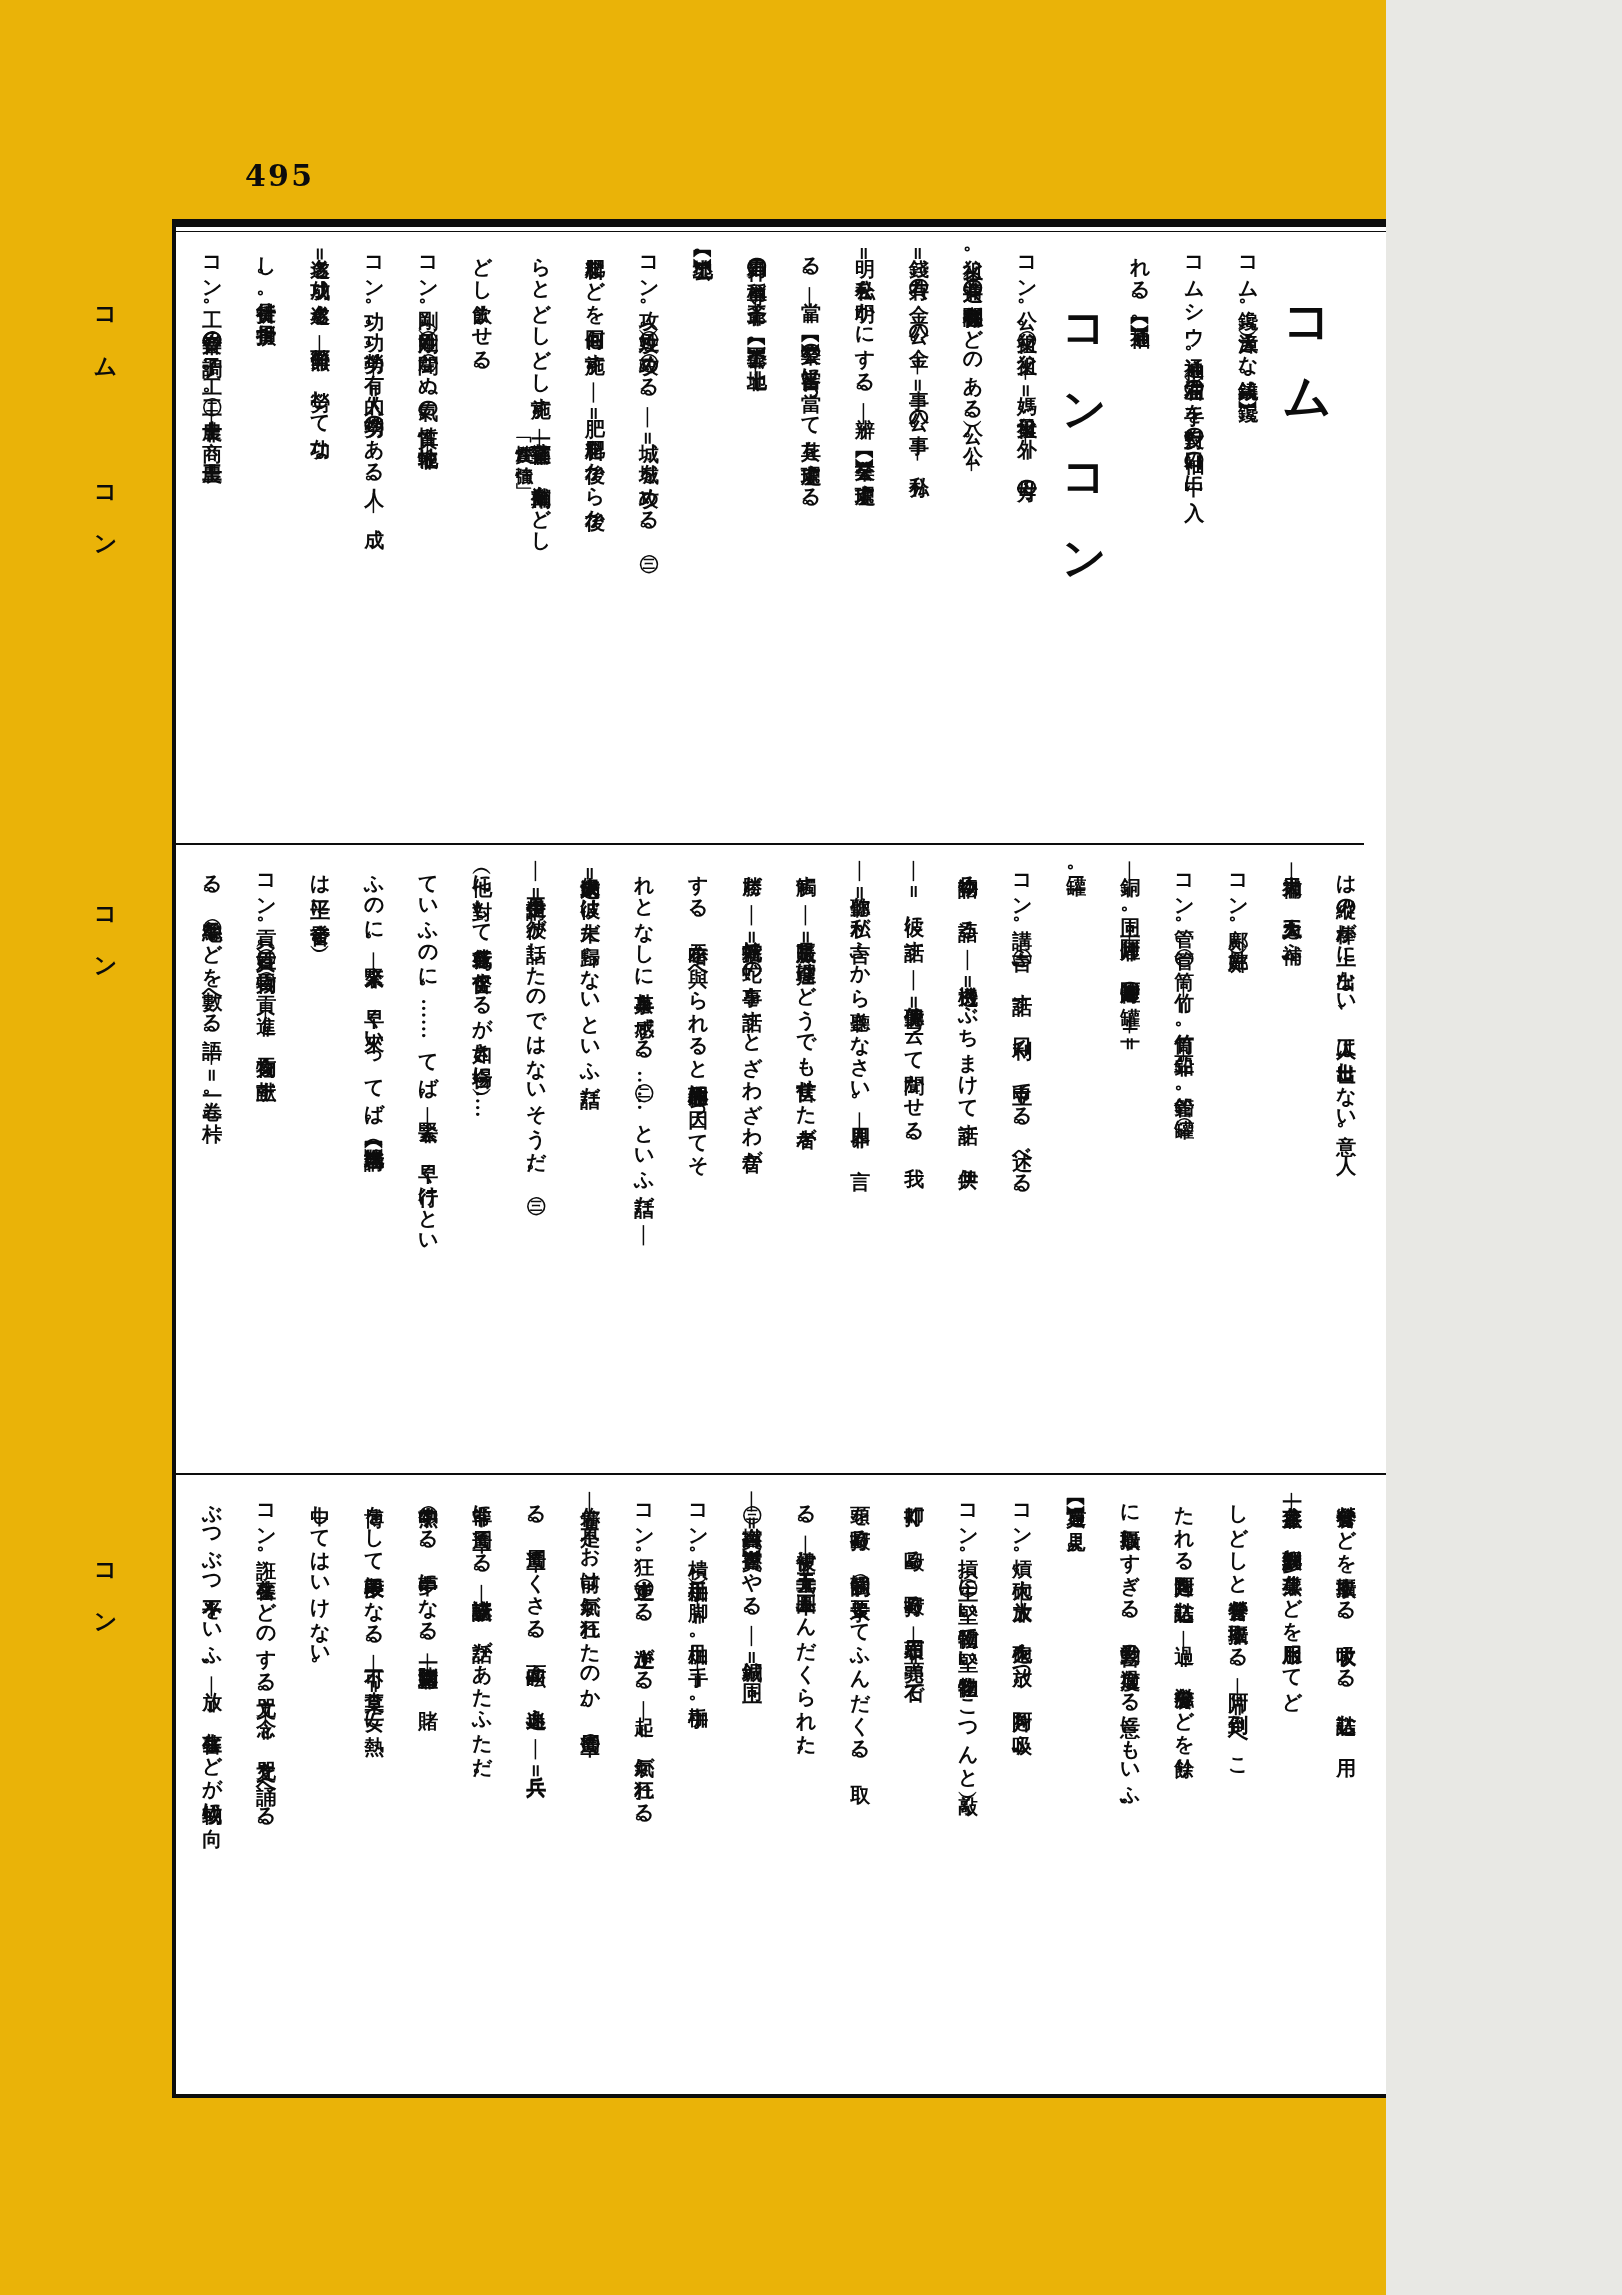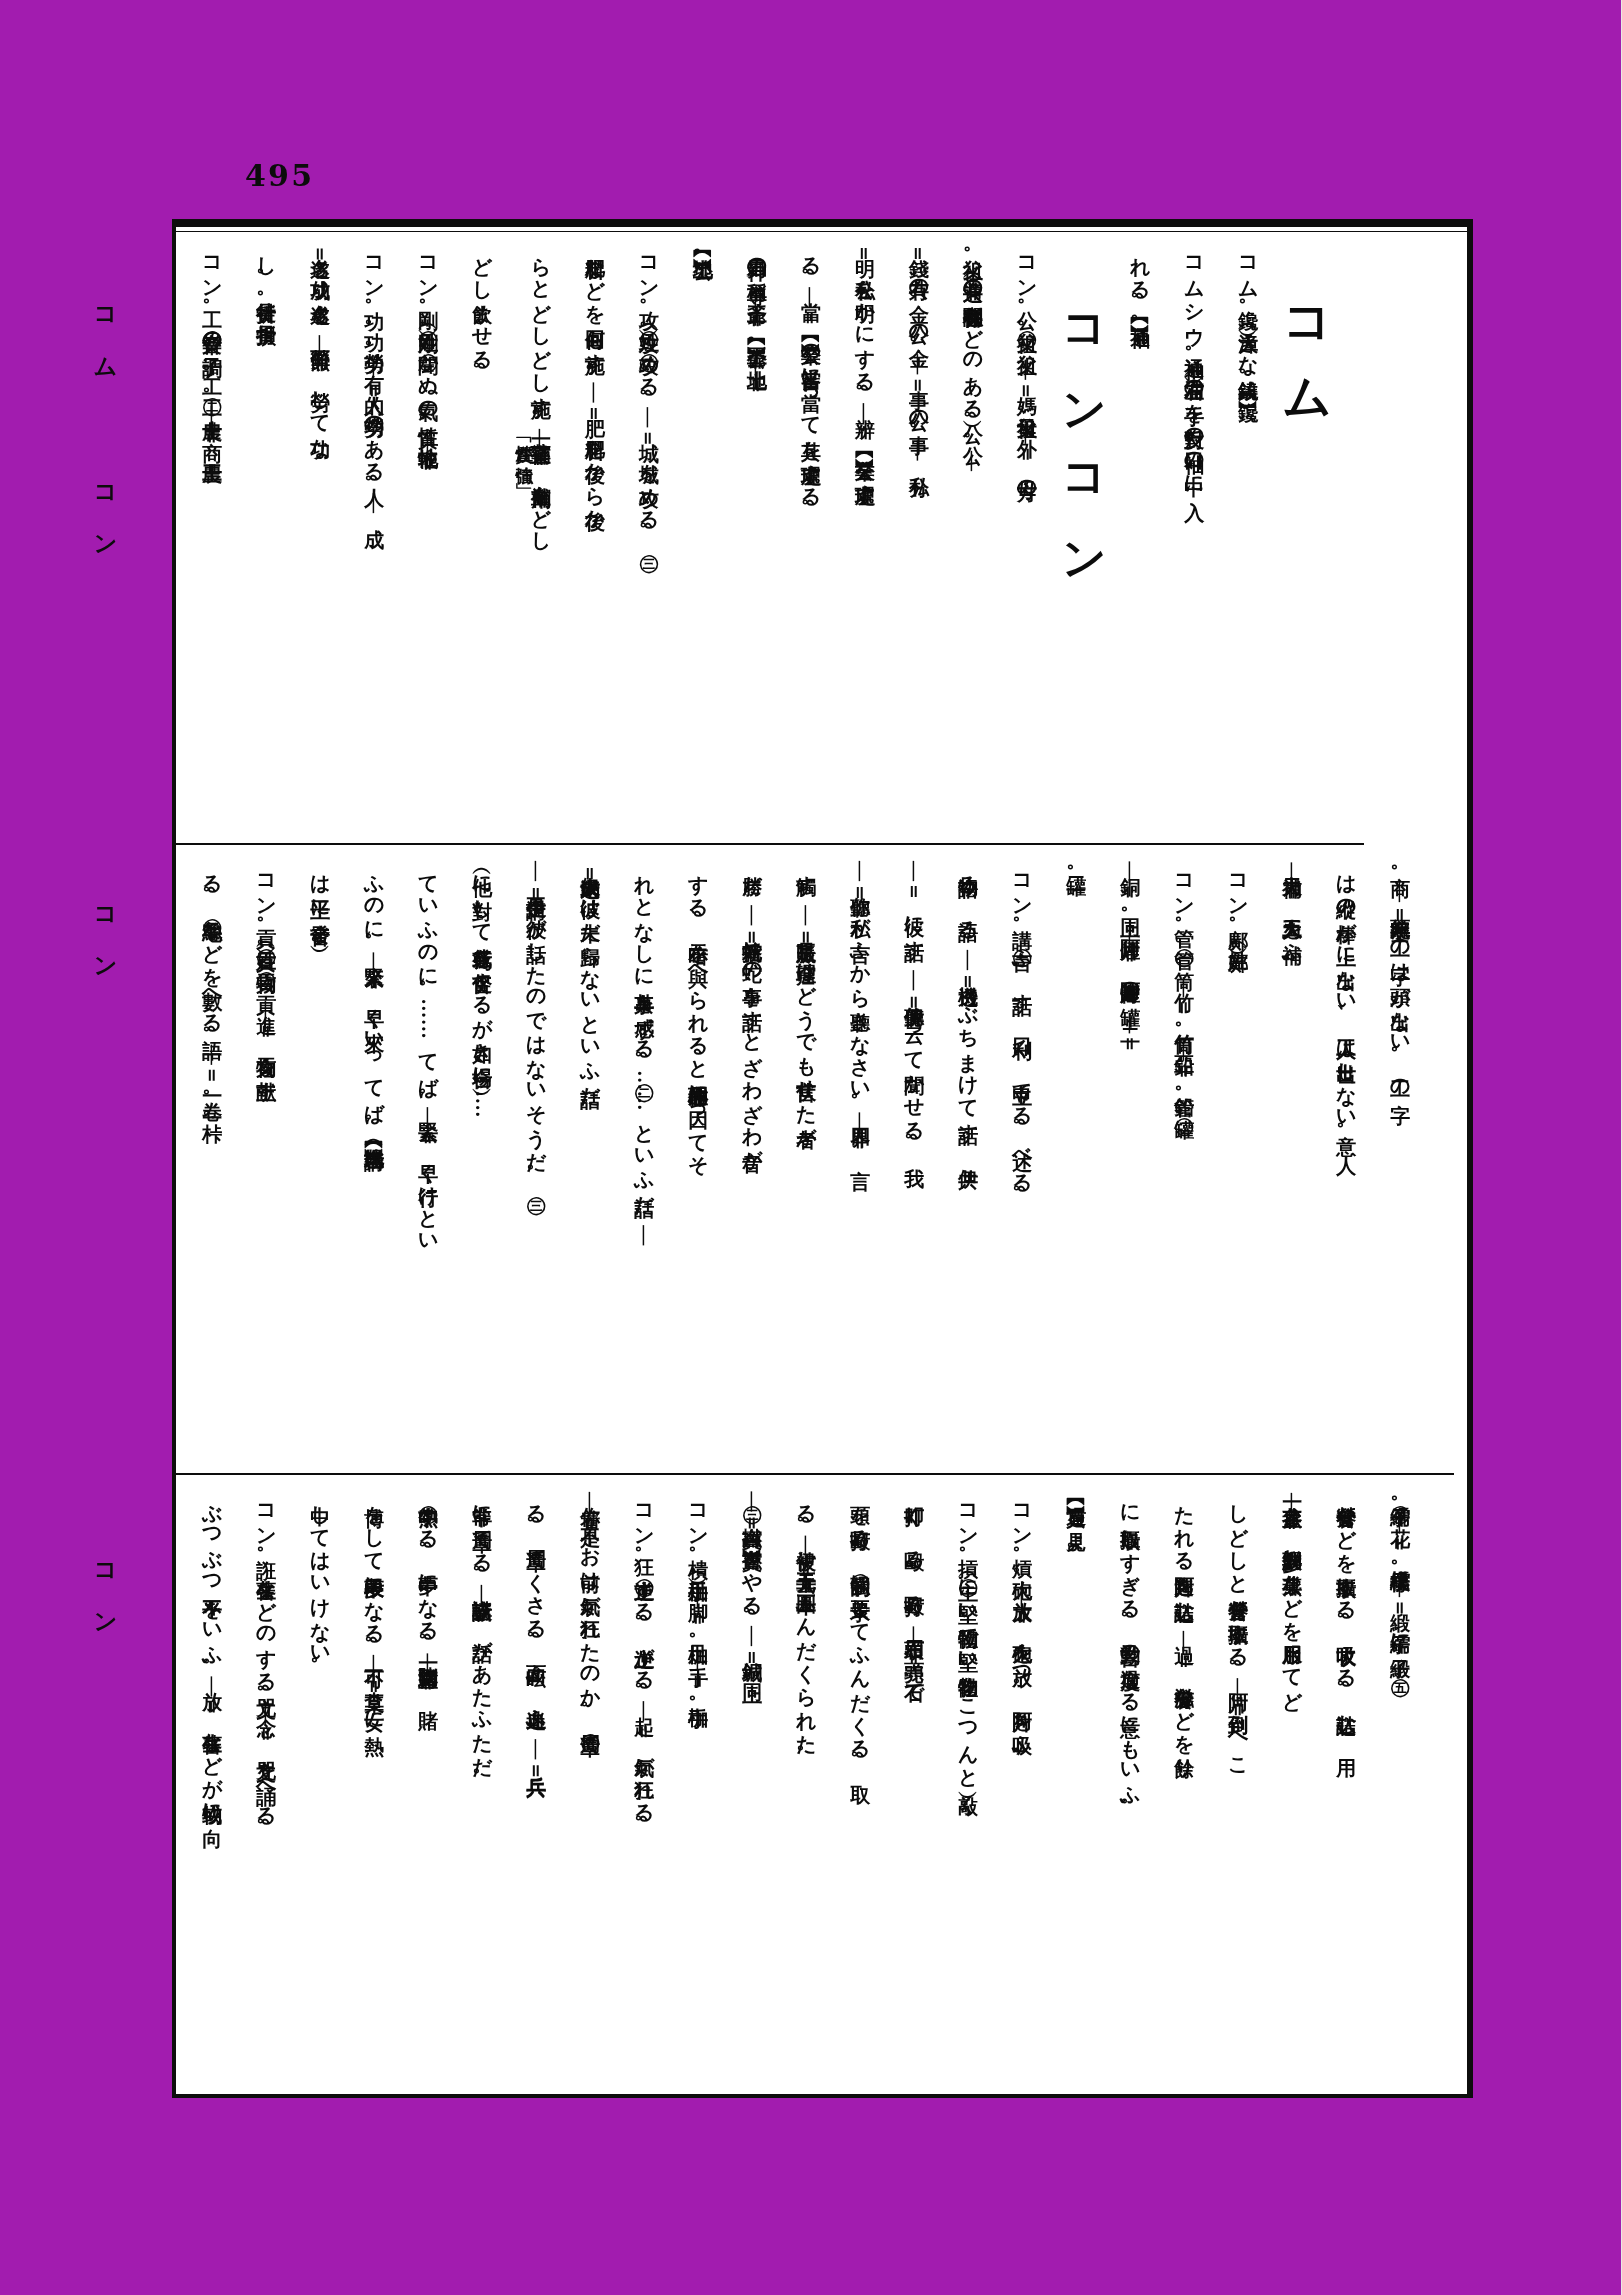--- a/index.html
+++ b/index.html
@@ -1,19 +1,19 @@
 <!DOCTYPE html>
 <html lang="ja" style="font-size:8.7px"><head>
 <meta charset="utf-8">
 <style>
   html,body{margin:0;padding:0;background:#e8e8e4;}
   .page{
     position:relative;
-    width:1621px;height:2295px;
-    background:#a21caf;
+    width:1386px;height:2295px;
+    background:#eab308;
     font-family:"Liberation Serif","DejaVu Serif",serif;
     color:#0c0c0c;
     overflow:hidden;
   }
   .page-number{
     position:absolute;left:245px;top:158px;
     font-size:30px;font-weight:bold;letter-spacing:2.2px;
     font-family:"DejaVu Serif",serif;
   }
   .margin-label{

